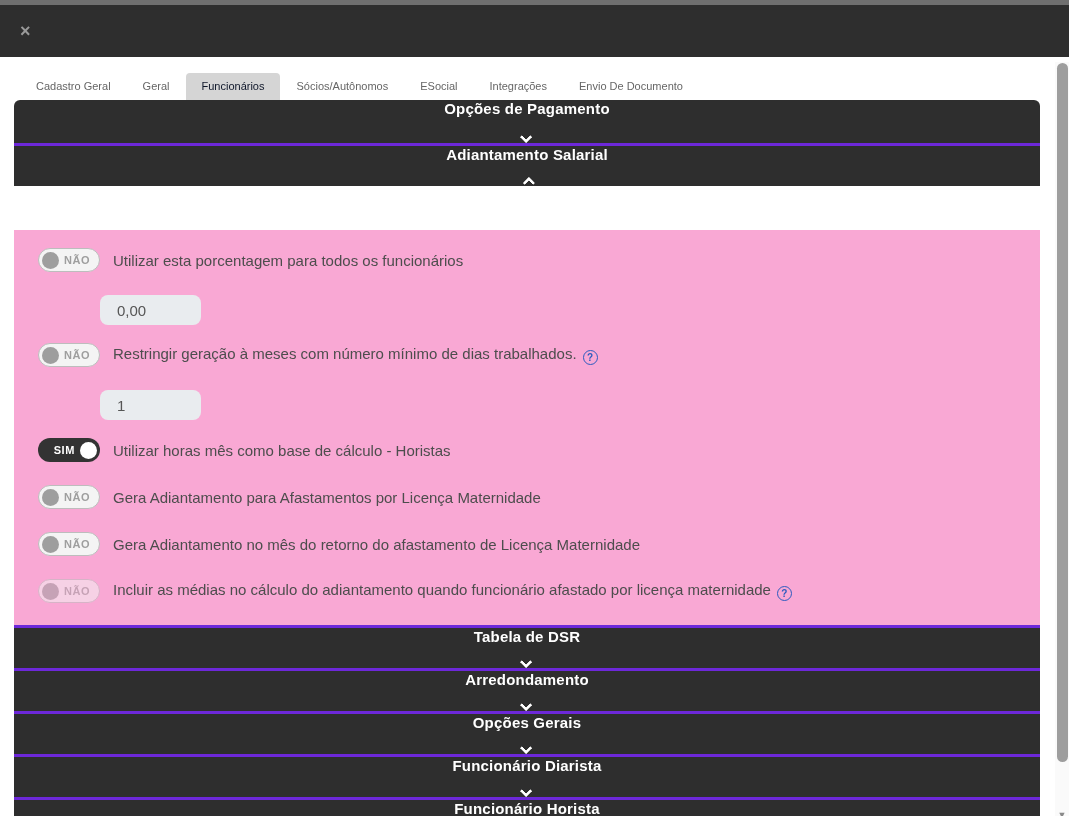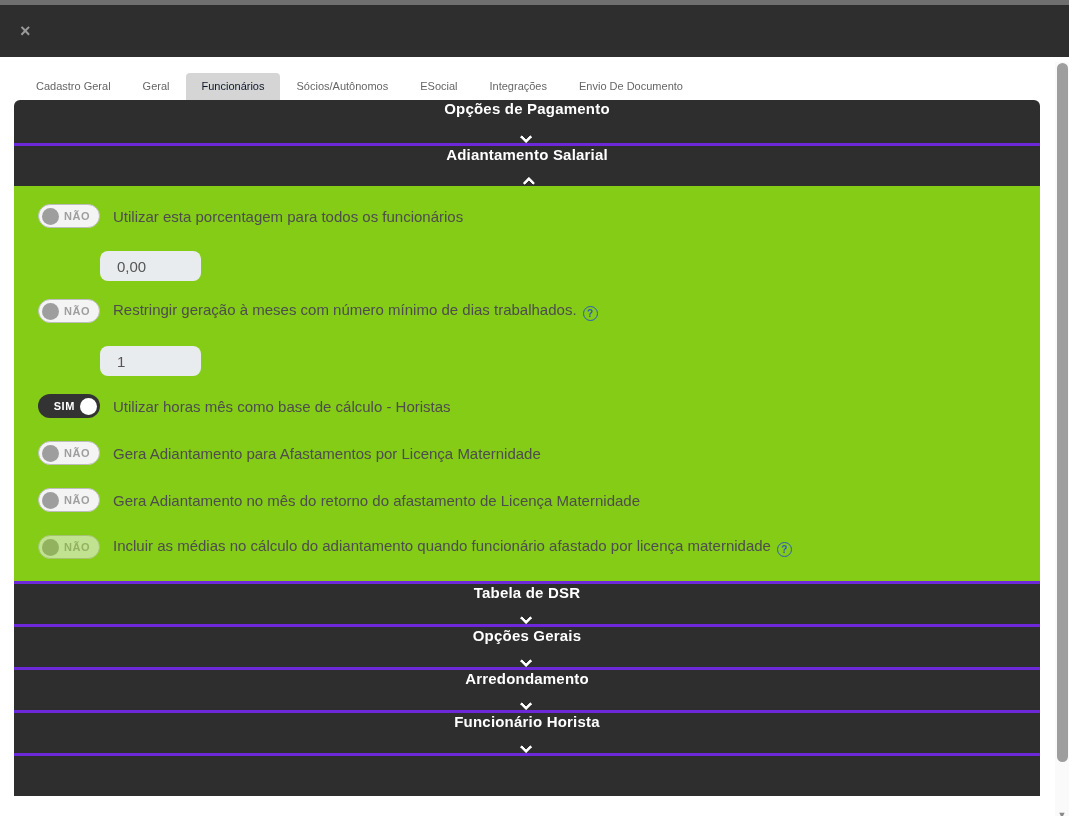--- a/index.html
+++ b/index.html
@@ -26,21 +26,21 @@
   .acc-header { height:43px; background:#2e2e2e; color:#ffffff; display:flex;
     align-items:center; justify-content:space-between; padding:0 26px; cursor:pointer;flex-direction:column; }
   .acc-header + .acc-header, .panel + .acc-header { border-top:3px solid #6d28d9; }
   .acc-title { font-size:15px; font-weight:bold; letter-spacing:.2px; }
   .chev { width:9px; height:9px; border-left:3px solid #fff; border-bottom:3px solid #fff;
     display:inline-block; border-radius:1px; }
   .chev.down { transform:rotate(-45deg) translateY(-2px); }
   .chev.up   { transform:rotate(135deg) translateY(-2px); }
 
   
-  .panel { background:#84cc16; padding:18px 20px 22px 24px; }
+  .panel { background:#f9a8d4; padding:18px 20px 22px 24px;margin-top:44px; }
   .toggle-row { display:flex; align-items:center; margin-bottom:23px; }
   .toggle-row:last-child { margin-bottom:0; }
 
   .toggle { width:62px; height:24px; border-radius:12px; flex:0 0 62px;
     display:flex; align-items:center; cursor:pointer; }
   .toggle.off { background:#f4f4f4; border:1px solid #bdbdbd; padding:0 3px; }
   .toggle.off .knob { order:0; margin-right:5px; background:#9e9e9e; }
   .toggle.off .tlabel { color:#9e9e9e; }
   .toggle.on { background:#333333; padding:0 3px; justify-content:flex-end; }
   .toggle.on .tlabel { color:#ffffff; margin-right:5px; }
@@ -158,25 +158,29 @@
           <span class="row-label"><span>Incluir as médias no cálculo do adiantamento quando funcionário afastado por licença maternidade</span><span class="help-icon">?</span></span>
         </div>
 
       </div>
 
       <div class="acc-header">
         <span class="acc-title">Tabela de DSR</span>
         <span class="chev down"></span>
       </div>
       <div class="acc-header">
+        <span class="acc-title">Arredondamento</span>
+        <span class="chev down"></span>
+      </div>
+      <div class="acc-header">
         <span class="acc-title">Opções Gerais</span>
         <span class="chev down"></span>
       </div>
       <div class="acc-header">
-        <span class="acc-title">Arredondamento</span>
+        <span class="acc-title">Funcionário Diarista</span>
         <span class="chev down"></span>
       </div>
       <div class="acc-header">
         <span class="acc-title">Funcionário Horista</span>
         <span class="chev down"></span>
       </div>
       <div class="acc-header">
         
         
       </div>

